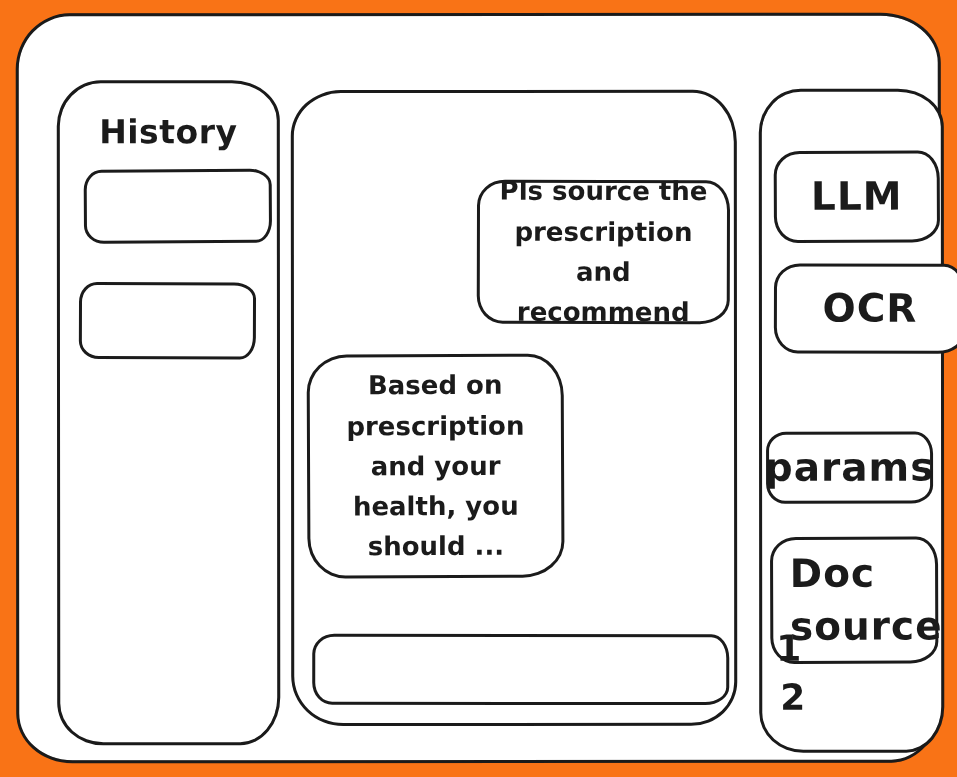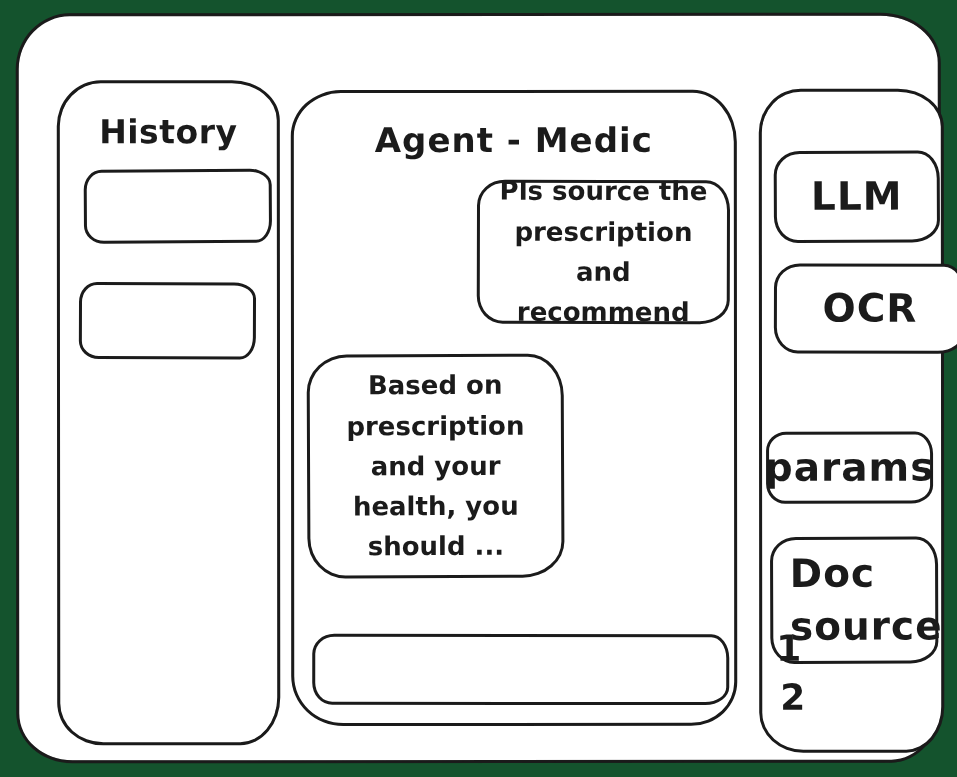--- a/index.html
+++ b/index.html
@@ -1,20 +1,20 @@
 <!DOCTYPE html>
 <html><head>
 <meta charset="utf-8">
 <style>
   html, body { margin: 0; padding: 0; background: #ffffff; }
   #stage {
     position: relative;
     width: 957px;
     height: 777px;
-    background: #14532d;
+    background: #f97316;
     font-family: "DejaVu Sans", sans-serif;
     color: #1b1b1b;
     overflow: hidden;
   }
   .sketch {
     position: absolute;
     border: 3px solid #1b1b1b;
     background: #ffffff;
     box-sizing: border-box;
   }
@@ -156,21 +156,20 @@
 
   <div id="outer-frame" class="sketch">
 
     <div id="history-panel" class="sketch">
       <div id="history-title" class="label">History</div>
       <div id="history-item-1" class="history-item"></div>
       <div id="history-item-2" class="history-item"></div>
     </div>
 
     <div id="chat-panel" class="sketch">
-      <div id="chat-title" class="label">Agent - Medic</div>
 
       <div id="bubble-user" class="bubble">Pls source the
 prescription
 and recommend</div>
 
       <div id="bubble-assistant" class="bubble">Based on
 prescription
 and your
 health, you
 should ...</div>

